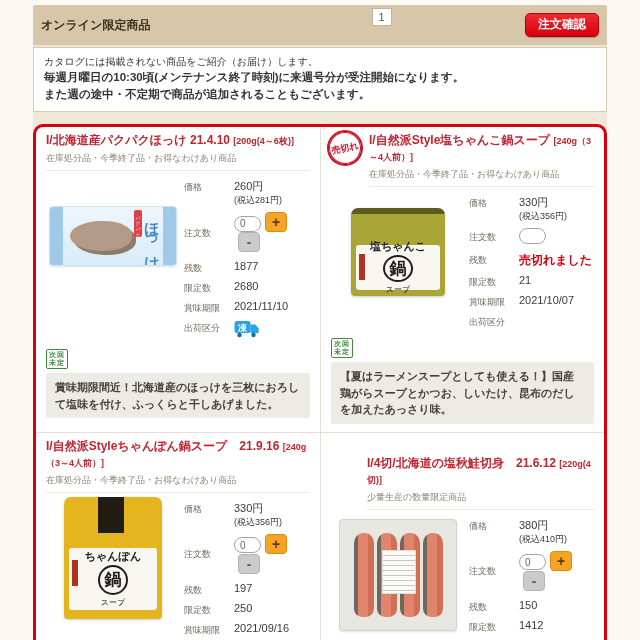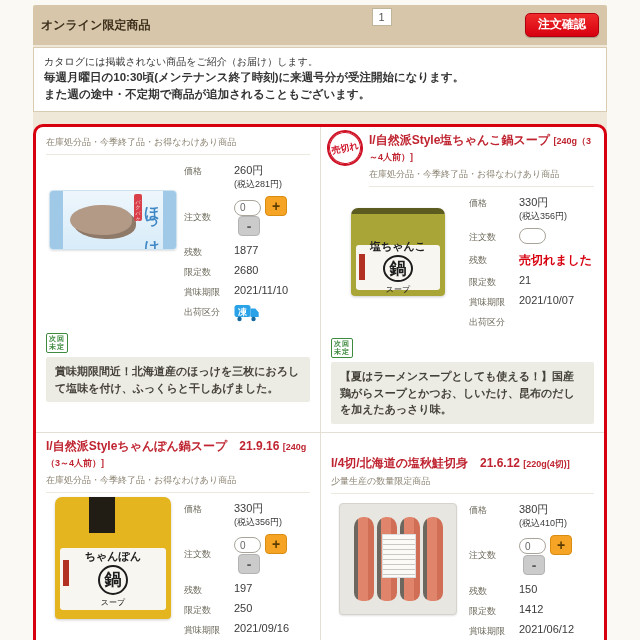--- a/index.html
+++ b/index.html
@@ -26,21 +26,21 @@
   .grid { margin-top:12px; background:#fff; border:3px solid #d7000f; border-radius:10px 10px 0 0; overflow:hidden; }
   .prow { display:flex; border-bottom:1px solid #e3dfd4; }
   .prow:last-child { border-bottom:none; }
   .card { width:50%; padding:6px 10px 8px; position:relative; }
   .card + .card { border-left:1px solid #e3dfd4; }
   .r1 { min-height:256px; } .r2 { min-height:254px; }
 
   .title { font-size:12px; font-weight:bold; color:#bf2430; line-height:15px; }
   .title .sz { font-size:9px; font-weight:bold; }
   .subtitle { font-size:9px; color:#8d8574; margin-top:3px; padding-bottom:5px; border-bottom:1px solid #eee9de; }
-  .head-pad { padding-top:17px; }
+  .head-pad { padding-top:17px;margin-left:36px; }
   .head-stamp { margin-left:38px; }
 
   .stamp { position:absolute; top:3px; left:6px; width:36px; height:36px; border:2px solid #cf1126;
     box-shadow:0 0 0 1px #cf1126 inset; border-radius:50%; background:#fff; color:#cf1126;
     font-size:9px; font-weight:bold; display:flex; align-items:center; justify-content:center;
     transform:rotate(-12deg); z-index:2; }
 
   .card-body { display:flex; margin-top:4px; }
   .imgcol { width:134px; flex:0 0 134px; display:flex; align-items:center; justify-content:center; height:122px; }
   .specs { flex:1; padding-left:4px; padding-top:4px; }
@@ -71,21 +71,21 @@
   .pkg-hokke .eL { left:0; } .pkg-hokke .eR { right:0; }
   .pkg-hokke .fish { position:absolute; left:20px; top:14px; width:62px; height:30px; background:#b39a86;
     border-radius:50% 45% 45% 50%; box-shadow:4px 4px 0 #8f7a6a; }
   .pkg-hokke .vname { position:absolute; right:16px; top:4px; writing-mode:vertical-rl; font-size:15px;
     font-weight:bold; color:#3f87c4; line-height:1; }
   .pkg-hokke .brand { position:absolute; right:34px; top:3px; background:#d9404a; color:#fff; font-size:5px;
     writing-mode:vertical-rl; padding:2px 1px; border-radius:2px; }
 
   .pouch { position:relative; overflow:hidden; border-radius:7px 7px 4px 4px; box-shadow:0 1px 3px rgba(0,0,0,.2); }
   .pouch-shio { width:94px; height:88px; background:linear-gradient(#5d5c20 0 7%, #a9a536 7% 100%); }
-  .pouch-champon { width:116px; height:122px; background:#e5b51f; }
+  .pouch-champon { width:98px; height:122px; background:#e5b51f; }
   .pouch .blkband { position:absolute; left:34px; top:0; width:26px; height:36px; background:#211d14; }
   .pouch .label { position:absolute; left:5px; right:5px; top:42%; bottom:7%; background:#f7f6f0;
     border-radius:3px; display:flex; flex-direction:column; align-items:center; justify-content:center; }
   .pouch .lname { font-size:11px; font-weight:bold; color:#1e1e1e; line-height:12px; }
   .pouch .pot { width:30px; height:30px; border:2px solid #1e1e1e; border-radius:50%; margin:3px 0 2px;
     display:flex; align-items:center; justify-content:center; font-size:17px; font-weight:bold; color:#1e1e1e; }
   .pouch .lsub { font-size:8px; font-weight:normal; color:#1e1e1e; }
   .pouch .redtab { position:absolute; left:8px; top:52%; width:6px; height:26px; background:#b23123; }
 
   .pkg-salmon { width:118px; height:112px; background:#e8e6e1; border:1px solid #d6d3cc; border-radius:4px;
@@ -112,20 +112,24 @@
     <div class="n1">カタログには掲載されない商品をご紹介（お届け）します。</div>
     <div class="n2">毎週月曜日の10:30頃(メンテナンス終了時刻)に来週号分が受注開始になります。</div>
     <div class="n2">また週の途中・不定期で商品が追加されることもございます。</div>
   </div>
 
   <div class="grid">
 
     <div class="prow r1">
 
       <div class="card">
+        <div class="title">
+          <span>I/北海道産パクパクほっけ 21.4.10</span>
+          <span class="sz">[200g(4～6枚)]</span>
+        </div>
         <div class="subtitle">在庫処分品・今季終了品・お得なわけあり商品</div>
         <div class="card-body">
           <div class="imgcol">
             <div class="pkg-hokke">
               <div class="edge eL"></div>
               <div class="edge eR"></div>
               <div class="fish"></div>
               <div class="brand">パクパク</div>
               <div class="vname">ほっけ</div>
             </div>

